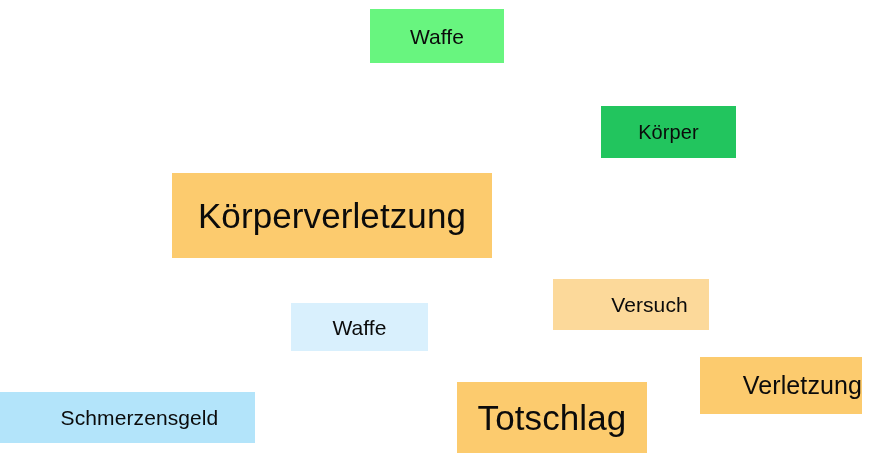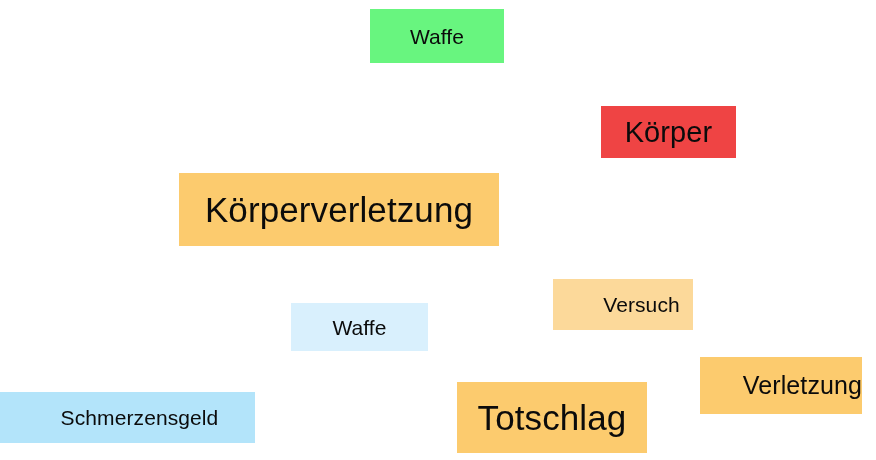--- a/index.html
+++ b/index.html
@@ -37,27 +37,27 @@
     pointer-events: none;
   }
 </style>
 </head>
 <body>
 
 <div id="canvas" style="width: 876px; height: 460px; background: rgb(255, 255, 255); text-decoration: underline;">
     <div class="term-box" style="left: 370px; top: 9px; width: 134px; height: 54px; background: rgb(104, 245, 127); font-size: 21px; color: rgb(11, 11, 11);">
       <span class="term-label">Waffe</span>
     </div>
-    <div class="term-box" style="left: 601px; top: 106px; width: 135px; height: 52px; background: #ef4444; font-size: 29px; color: rgb(11, 11, 11);">
+    <div class="term-box" style="left: 601px; top: 106px; width: 135px; height: 52px; background: #22c55e; font-size: 20px; color: rgb(11, 11, 11);">
       <span class="term-label">Körper</span>
     </div>
-    <div class="term-box" style="left: 179px; top: 173px; width: 320px; height: 73px; background: rgb(252, 203, 110); font-size: 35px; color: rgb(11, 11, 11);">
+    <div class="term-box" style="left: 172px; top: 173px; width: 320px; height: 85px; background: rgb(252, 203, 110); font-size: 35px; color: rgb(11, 11, 11);">
       <span class="term-label">Körperverletzung</span>
     </div>
-    <div class="term-box" style="left: 553px; top: 279px; width: 140px; height: 51px; background: rgb(252, 217, 154); font-size: 21px; color: rgb(11, 11, 11); padding-left: 37px;">
+    <div class="term-box" style="left: 553px; top: 279px; width: 156px; height: 51px; background: rgb(252, 217, 154); font-size: 21px; color: rgb(11, 11, 11); padding-left: 37px;">
       <span class="term-label">Versuch</span>
     </div>
     <div class="term-box" style="left: 291px; top: 303px; width: 137px; height: 48px; background: rgb(217, 240, 253); font-size: 21px; color: rgb(11, 11, 11);">
       <span class="term-label">Waffe</span>
     </div>
     <div class="term-box" style="left: 700px; top: 357px; width: 162px; height: 57px; background: rgb(252, 203, 110); font-size: 25px; color: rgb(11, 11, 11); justify-content: flex-end;">
       <span class="term-label">Verletzung</span>
     </div>
     <div class="term-box" style="left: 457px; top: 382px; width: 190px; height: 71px; background: rgb(252, 203, 110); font-size: 35px; color: rgb(11, 11, 11); justify-content: center;">
       <span class="term-label">Totschlag</span>

